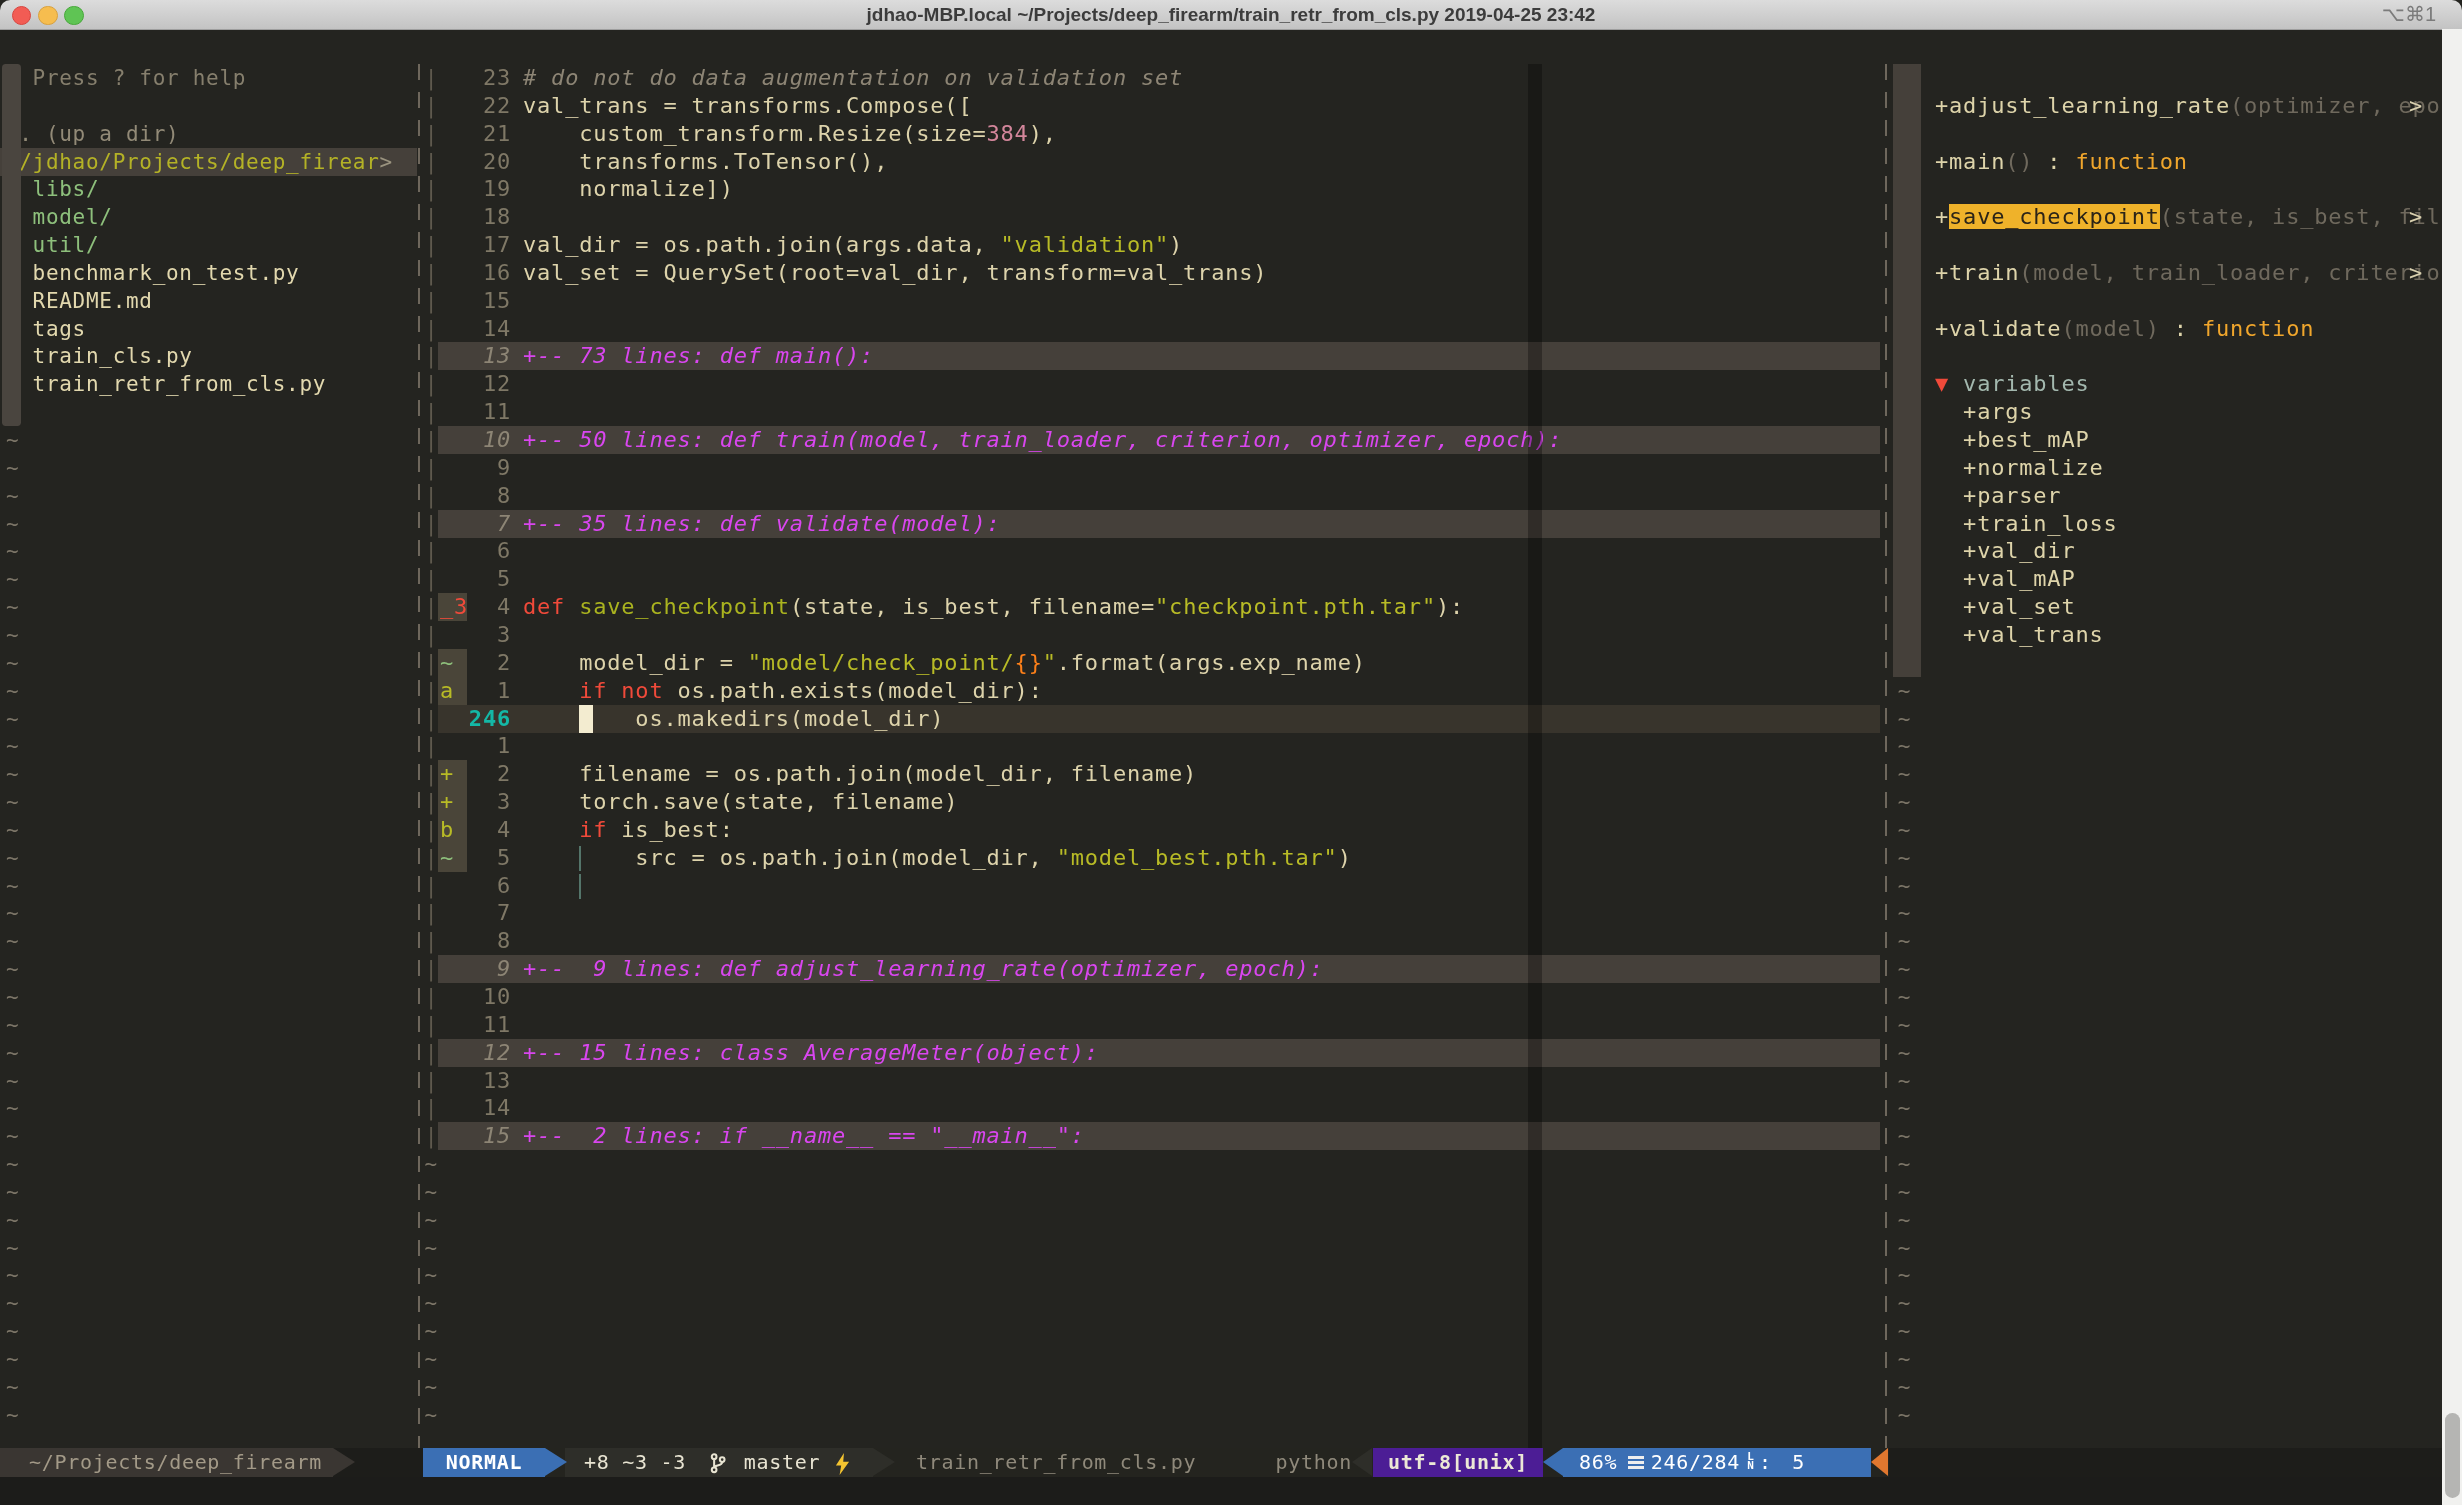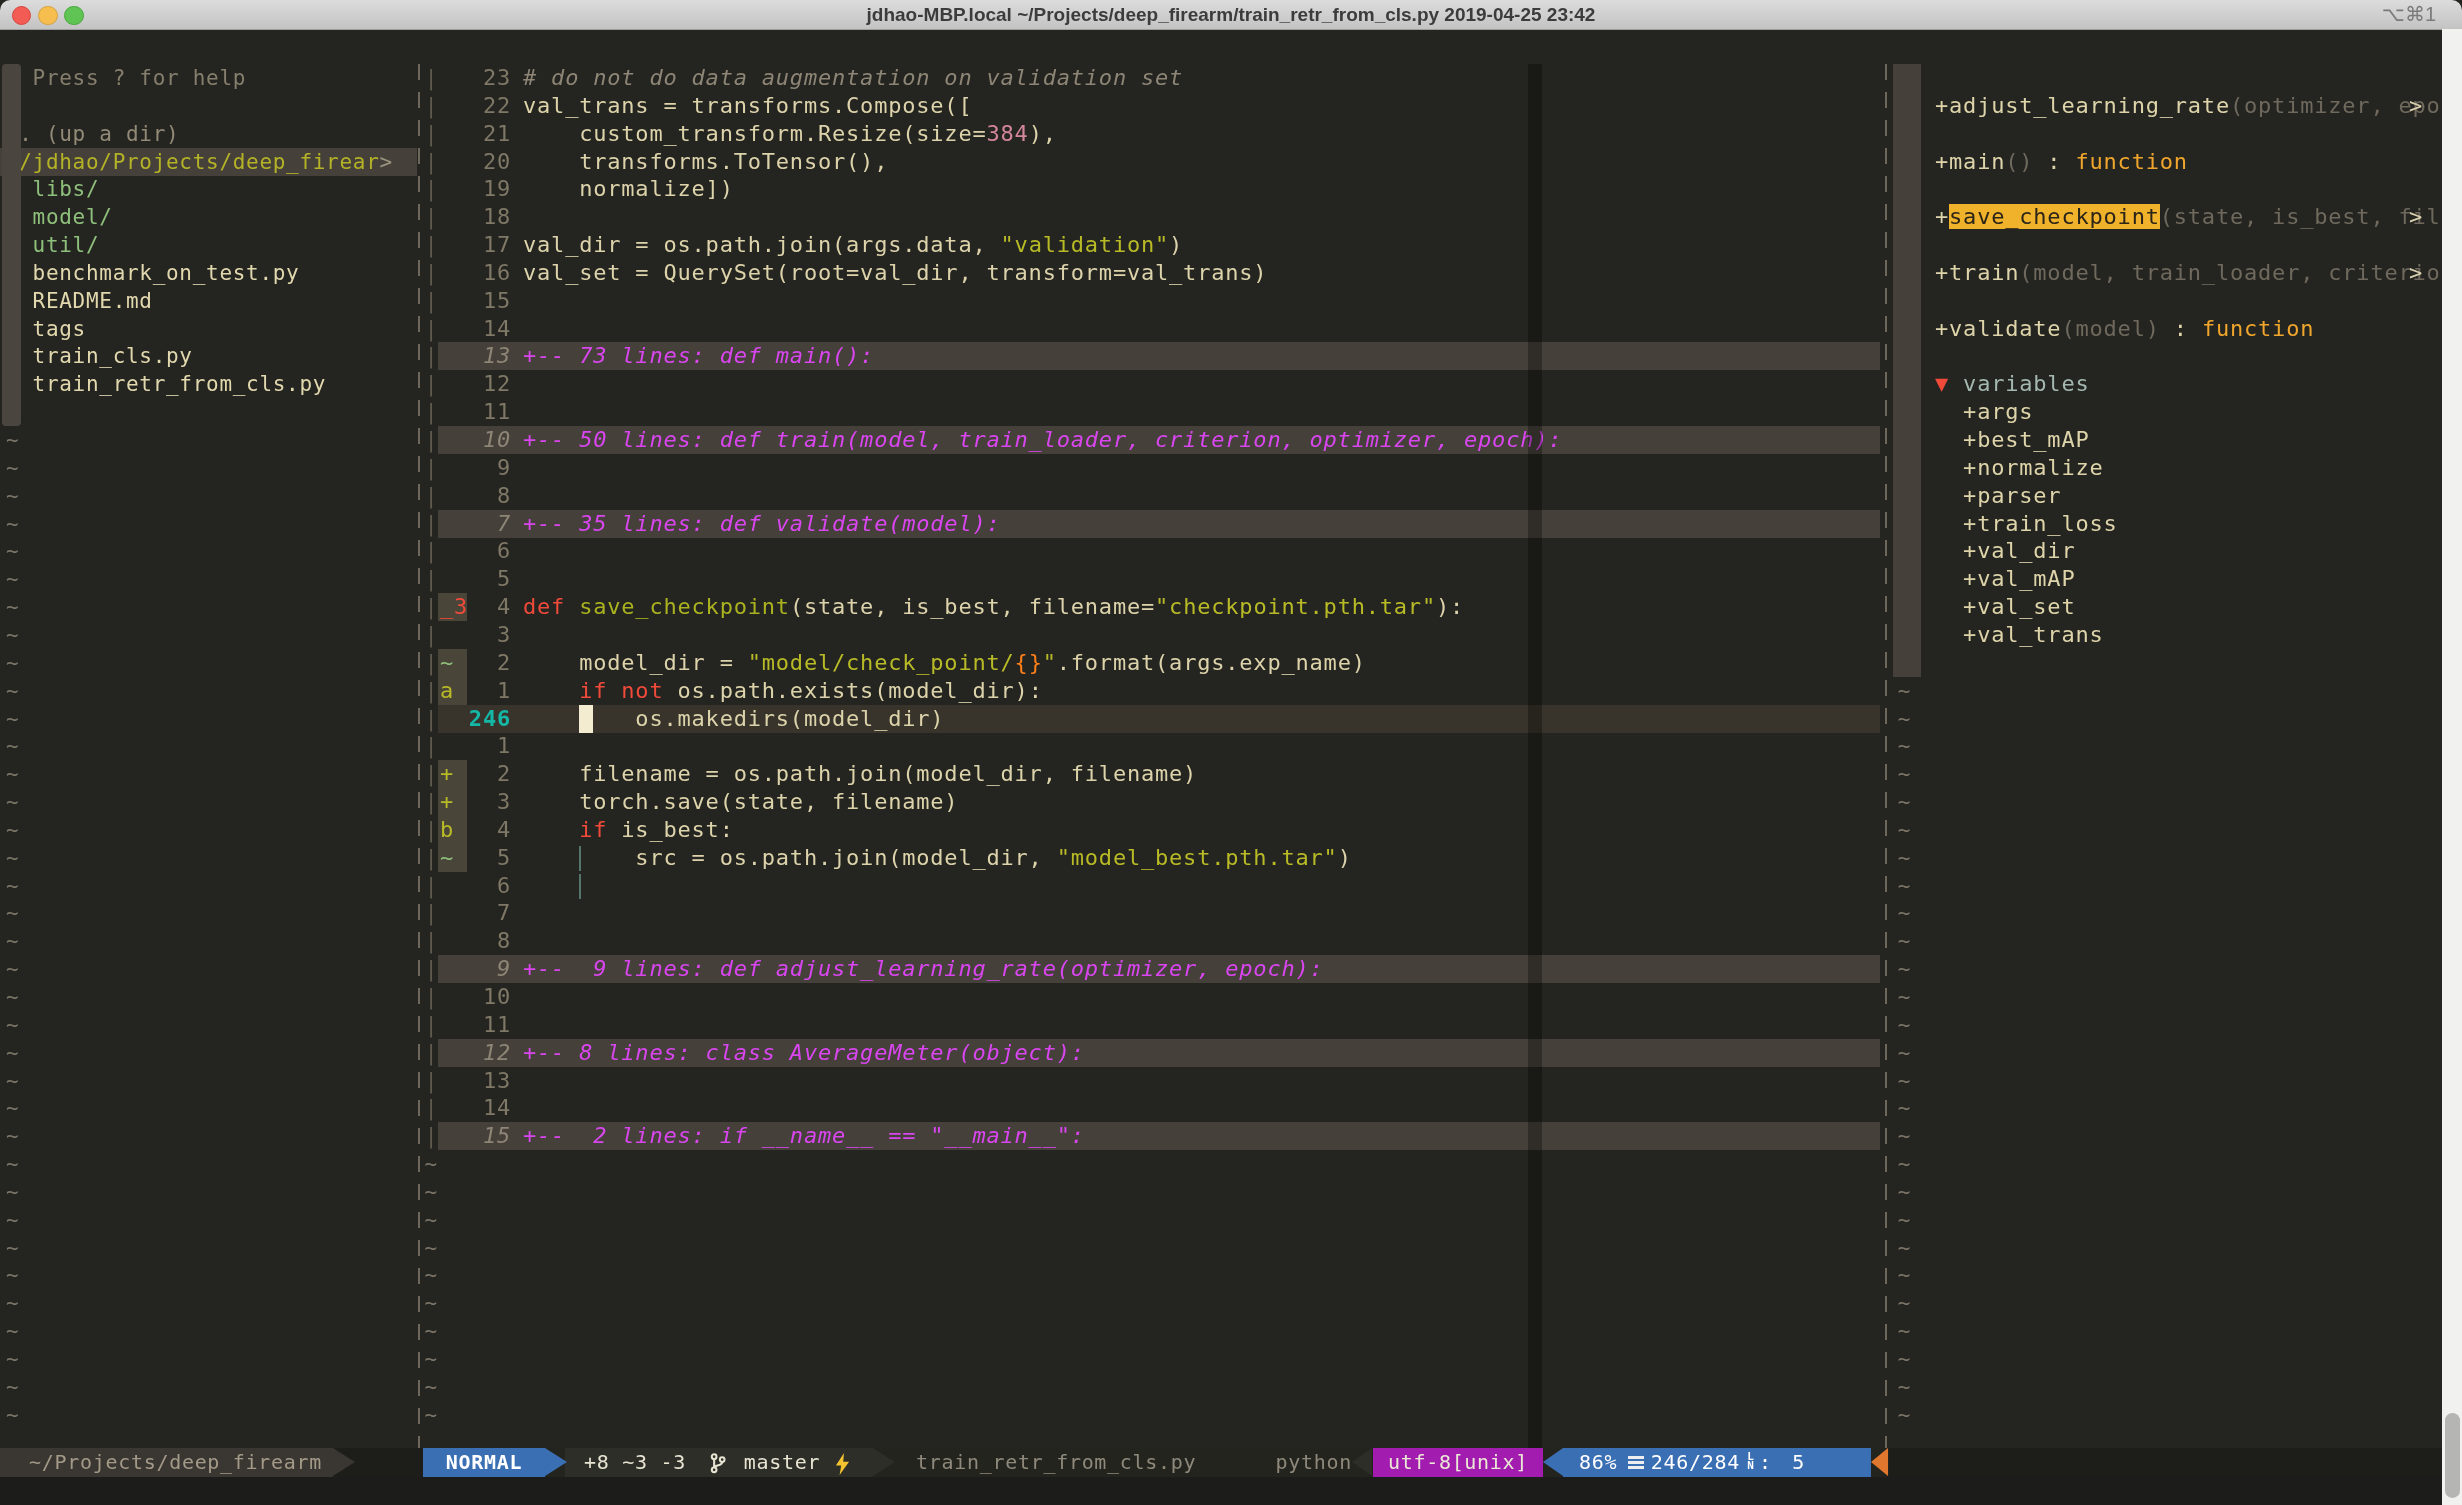--- a/index.html
+++ b/index.html
@@ -186,21 +186,21 @@
         <div class="row cw-row" style="top: 696px;"><div class="cw-foldcol">|</div><div class="cw-signbg"></div><div class="cw-sign sgn-green">+</div><div class="cw-num">2</div><div class="cw-text"><span class="sp">    filename = os.path.join(model_dir, filename)</span></div></div>
         <div class="row cw-row" style="top: 724px;"><div class="cw-foldcol">|</div><div class="cw-signbg"></div><div class="cw-sign sgn-green">+</div><div class="cw-num">3</div><div class="cw-text"><span class="sp">    torch.save(state, filename)</span></div></div>
         <div class="row cw-row" style="top: 752px;"><div class="cw-foldcol">|</div><div class="cw-signbg"></div><div class="cw-sign sgn-green">b</div><div class="cw-num">4</div><div class="cw-text"><span class="sp">    </span><span class="sk">if</span><span class="sp"> is_best:</span></div></div>
         <div class="row cw-row" style="top: 780px;"><div class="cw-foldcol">|</div><div class="cw-signbg"></div><div class="cw-sign sgn-aqua">~</div><div class="cw-num">5</div><div class="cw-guide"></div><div class="cw-text"><span class="sp">        src = os.path.join(model_dir, </span><span class="ss">"model_best.pth.tar"</span><span class="sp">)</span></div></div>
         <div class="row cw-row" style="top: 808px;"><div class="cw-foldcol">|</div><div class="cw-num">6</div><div class="cw-guide"></div></div>
         <div class="row cw-row" style="top: 835px;"><div class="cw-foldcol">|</div><div class="cw-num">7</div><div class="cw-text"></div></div>
         <div class="row cw-row" style="top: 863px;"><div class="cw-foldcol">|</div><div class="cw-num">8</div><div class="cw-text"></div></div>
         <div class="row cw-row" style="top: 891px;"><div class="cw-band"></div><div class="cw-foldcol">|</div><div class="cw-num foldnum">9</div><div class="cw-text"><span class="sd">+--  9 lines: def adjust_learning_rate(optimizer, epoch):</span></div></div>
         <div class="row cw-row" style="top: 919px;"><div class="cw-foldcol">|</div><div class="cw-num">10</div><div class="cw-text"></div></div>
         <div class="row cw-row" style="top: 947px;"><div class="cw-foldcol">|</div><div class="cw-num">11</div><div class="cw-text"></div></div>
-        <div class="row cw-row" style="top: 975px;"><div class="cw-band"></div><div class="cw-foldcol">|</div><div class="cw-num foldnum">12</div><div class="cw-text"><span class="sd">+-- 8 lines: class AverageMeter(object):</span></div></div>
+        <div class="row cw-row" style="top: 975px;"><div class="cw-band"></div><div class="cw-foldcol">|</div><div class="cw-num foldnum">12</div><div class="cw-text"><span class="sd">+-- 15 lines: class AverageMeter(object):</span></div></div>
         <div class="row cw-row" style="top: 1003px;"><div class="cw-foldcol">|</div><div class="cw-num">13</div><div class="cw-text"></div></div>
         <div class="row cw-row" style="top: 1030px;"><div class="cw-foldcol">|</div><div class="cw-num">14</div><div class="cw-text"></div></div>
         <div class="row cw-row" style="top: 1058px;"><div class="cw-band"></div><div class="cw-foldcol">|</div><div class="cw-num foldnum">15</div><div class="cw-text"><span class="sd">+--  2 lines: if __name__ == "__main__":</span></div></div>
         <div class="row tilde" style="top: 1086px; left: 1.5px;">~</div>
         <div class="row tilde" style="top: 1114px; left: 1.5px;">~</div>
         <div class="row tilde" style="top: 1142px; left: 1.5px;">~</div>
         <div class="row tilde" style="top: 1170px; left: 1.5px;">~</div>
         <div class="row tilde" style="top: 1197px; left: 1.5px;">~</div>
         <div class="row tilde" style="top: 1225px; left: 1.5px;">~</div>
         <div class="row tilde" style="top: 1253px; left: 1.5px;">~</div>
@@ -283,21 +283,21 @@
       <span>
         <svg width="19" height="22" viewBox="0 0 13 15">
             <path d="M7.5 0 L2 8.5 L5.6 8.5 L4.5 15 L11 6 L7 6 Z" fill="#f4c430"></path>
           </svg>
       </span>
     </div>
     <div class="arrow-r" style="left:873px;border-left:22px solid #2e2e29;"></div>
     <div class="sb-seg" style="left:916px;width:440px;color:#8f897b;">train_retr_from_cls.py</div>
     <div class="sb-seg" style="left:1209px;width:143px;color:#8f897b;text-align:right;">python</div>
     <div class="arrow-l" style="left:1352px;border-right:20.5px solid #2e2e29;"></div>
-    <div class="sb-seg" style="left:1373px;width:170px;background:#a21caf;color:#ece8d6;text-align:center;">utf-8[unix]</div>
+    <div class="sb-seg" style="left:1373px;width:170px;background:#4c1d95;color:#ece8d6;text-align:center;font-weight:bold;">utf-8[unix]</div>
     <div class="arrow-l" style="left:1543px;border-right:20.5px solid #3b6fb4;"></div>
     <div class="sb-seg" style="left:1563px;width:308px;background:#3b6fb4;color:#ffffff;padding-left:16px;">
       <span>86%</span><span class="lines-icon"></span><span>246/284</span><span class="lnglyph" id="ln-glyph"><div>L</div><div>N</div></span><span>:</span><span style="margin-left:20.5px;">5</span>
     </div>
     <div class="arrow-l" style="left:1871px;border-right:17.6px solid #e0772f;"></div>
   </div>
 
   <div class="cmdline"></div>
 
   <div class="rscroll">

